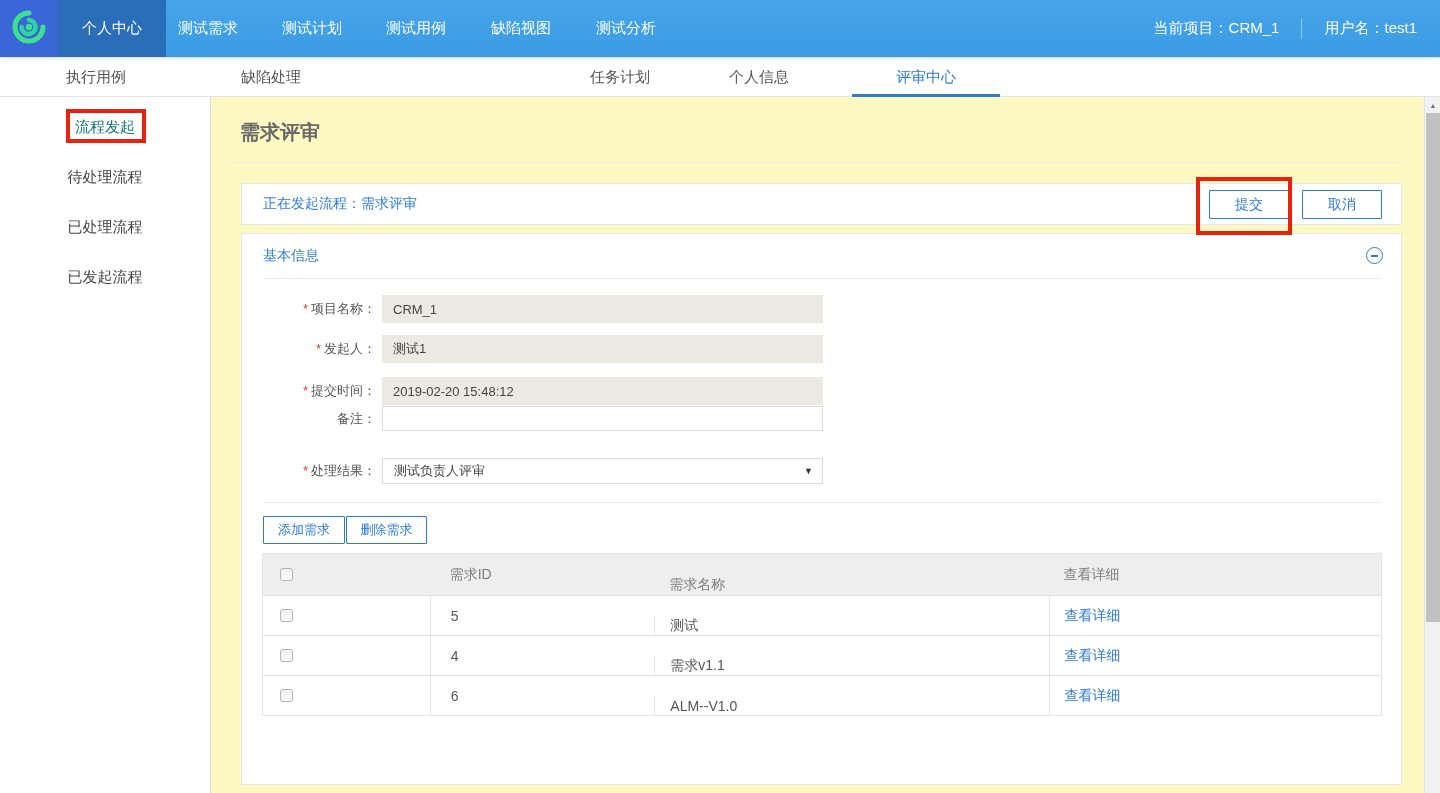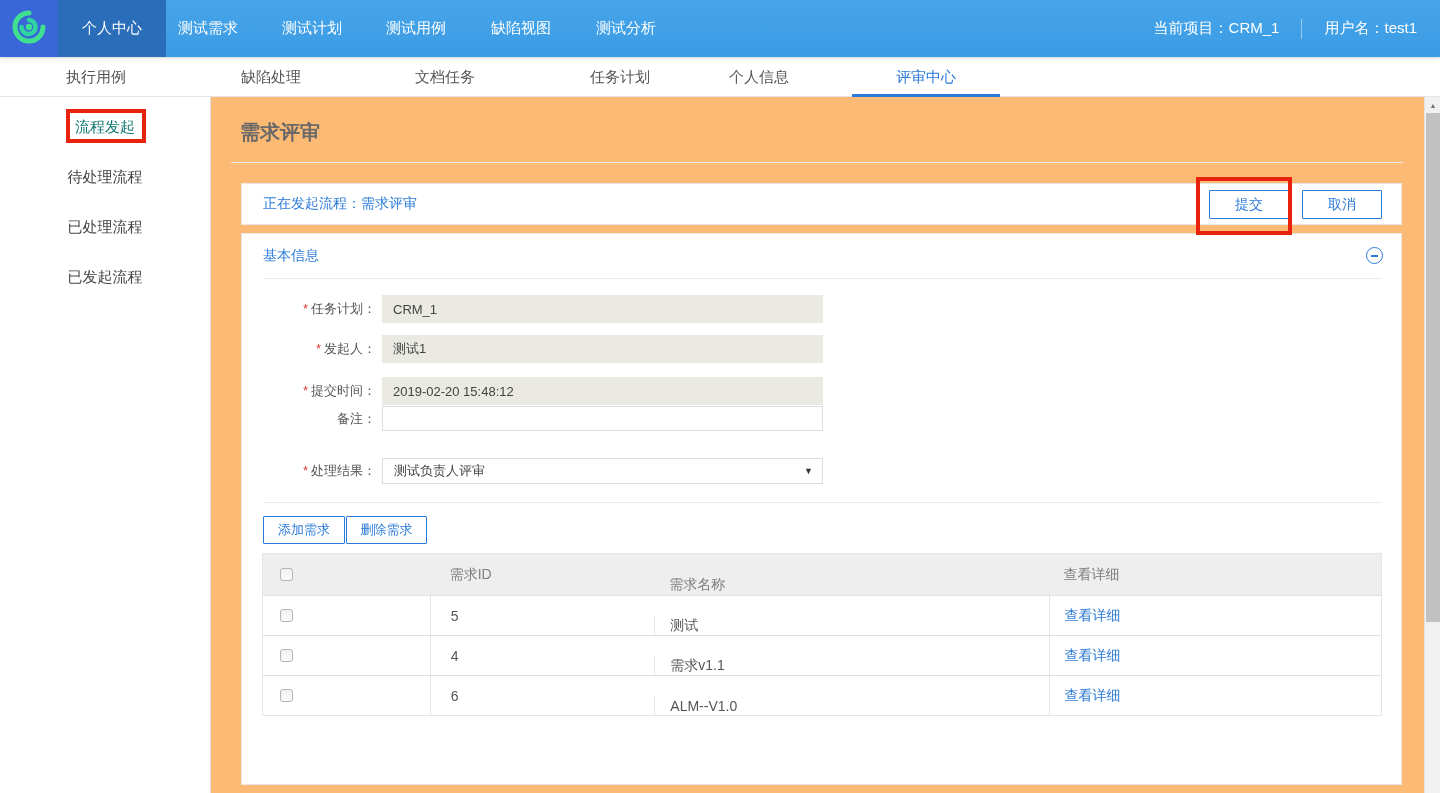--- a/index.html
+++ b/index.html
@@ -32,21 +32,21 @@
 
   
   .sidebar { position:absolute; left:0; top:97px; width:211px; height:696px; background:#fff;
              border-right:1px solid #dcdcdc; }
   .side-item { position:absolute; left:0; width:210px; text-align:center; font-size:15px; color:#444;
                cursor:pointer; transform:translateY(-50%); }
   .side-item.active { color:#0f766e; }
   .side-item.s0 { top:30px; } .side-item.s1 { top:80px; } .side-item.s2 { top:130px; } .side-item.s3 { top:180px; }
 
   
-  .content { position:absolute; left:211px; top:97px; width:1213px; height:696px; background:#fdba74; }
+  .content { position:absolute; left:211px; top:97px; width:1213px; height:696px; background:#fef9c3; }
   .page-title { position:absolute; left:29px; top:22px; font-size:20px; font-weight:bold; color:#696969; }
   .title-divider { position:absolute; left:20px; top:65px; width:1172px; height:1px; background:#ececec; }
 
   .flow-panel { position:absolute; left:30px; top:86px; width:1161px; height:42px;
                 border:1px solid #e7e7e7; background:#fff; }
   .flow-text { position:absolute; left:21px; top:0; height:100%; display:flex; align-items:center;
                font-size:14px; color:#2b7bd9; }
   .btn-blue { position:absolute; height:29px; width:80px; background:#fff; border:1px solid #2b7ad7;
               color:#2b7ad7; font-size:14px; display:flex; align-items:center; justify-content:center;
               cursor:pointer; border-radius:1px; }
@@ -130,21 +130,20 @@
     <div class="topnav-right">
       <span class="txt">当前项目：CRM_1</span>
       <span class="topnav-sep"></span>
       <span class="txt">用户名：test1</span>
     </div>
   </div>
 
   <div class="tabbar">
     <div class="tab t0">执行用例</div>
     <div class="tab t1">缺陷处理</div>
-    <div class="tab t2">文档任务</div>
     <div class="tab t3">任务计划</div>
     <div class="tab t4">个人信息</div>
     <div class="tab t5 active">评审中心</div>
   </div>
 
   <div class="sidebar">
     <div class="side-item s0 active">流程发起</div>
     <div class="side-item s1">待处理流程</div>
     <div class="side-item s2">已处理流程</div>
     <div class="side-item s3">已发起流程</div>
@@ -159,21 +158,21 @@
       <div class="btn-blue btn-submit">提交</div>
       <div class="btn-blue btn-cancel">取消</div>
     </div>
 
     <div class="form-panel">
       <div class="section-title">基本信息</div>
       <div class="collapse-icon"></div>
       <div class="divider div1"></div>
 
       <div class="form-row r0">
-        <div class="f-label"><span class="req">*</span><span>任务计划：</span></div>
+        <div class="f-label"><span class="req">*</span><span>项目名称：</span></div>
         <div class="f-input disabled">CRM_1</div>
       </div>
 
       <div class="form-row r1">
         <div class="f-label"><span class="req">*</span><span>发起人：</span></div>
         <div class="f-input disabled">测试1</div>
       </div>
 
       <div class="form-row r2">
         <div class="f-label"><span class="req">*</span><span>提交时间：</span></div>

